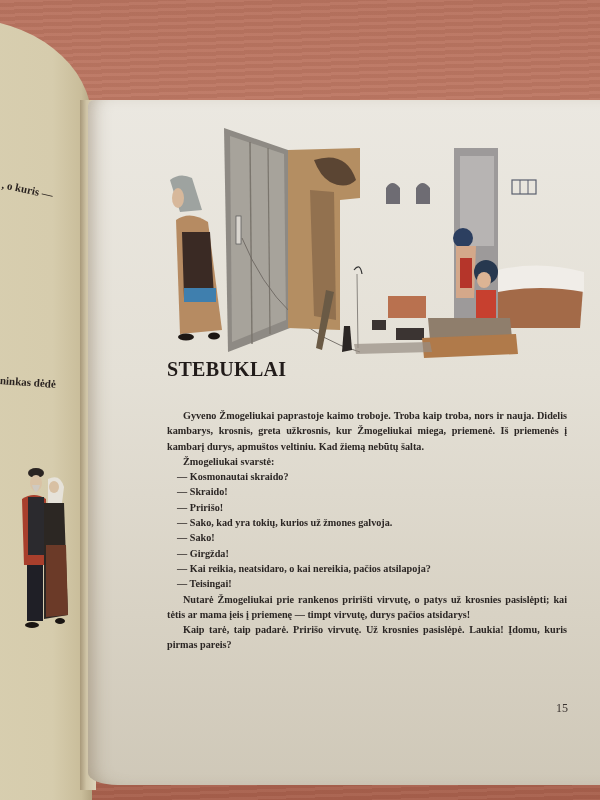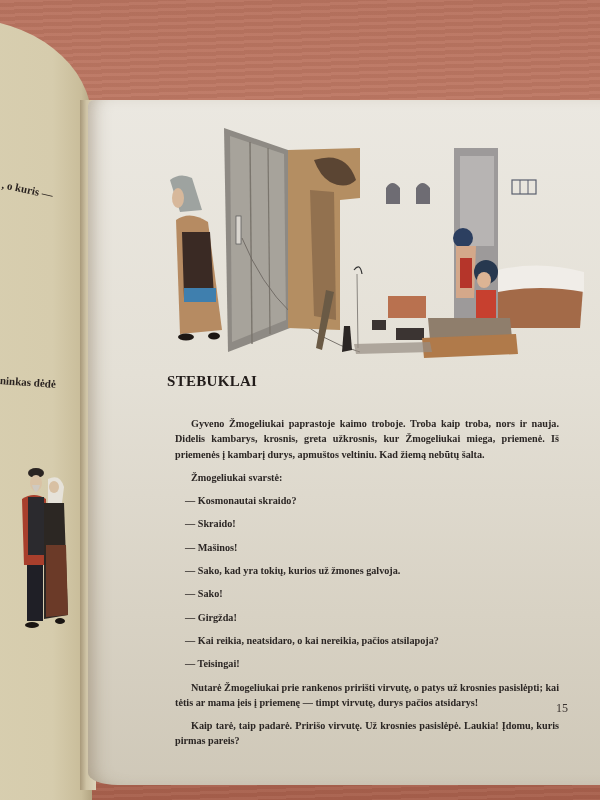--- a/index.html
+++ b/index.html
@@ -32,29 +32,29 @@
   
   .right-page {
     position:absolute; left:88px; top:100px; width:520px; height:685px;
     background: linear-gradient(180deg, #ebe8e1 0%, #e4e0d6 40%, #d8d2c4 75%, #cfc8b8 100%);
     border-top-left-radius: 6px;
     border-bottom-left-radius: 30px 12px;
     box-shadow: inset 14px 0 18px -10px rgba(120,100,70,0.45);
   }
   .illus { position:absolute; }
   .title {
-    position:absolute; left:167px; top:373px; font-size:15px; font-weight:bold;
+    position:absolute; left:167px; top:358px; font-size:20px; font-weight:bold;
     color:#221c1a; letter-spacing:0.3px; font-family: "Liberation Serif", serif;
   }
   .body-text {
     position:absolute; left:167px; top:408px; width:400px;
     font-family: "Liberation Serif", serif; font-weight:bold; font-size:10.2px;
     line-height:15.3px; color:#2b2624; text-align:justify;
   }
-  .body-text p { margin:8px; }
+  .body-text p { margin:0; }
   .body-text .indent { text-indent:16px; }
   .body-text .dlg { padding-left:10px; }
   .page-num {
     position:absolute; left:556px; top:701px; font-size:12px; color:#3a3330;
     font-family: "Liberation Serif", serif;
   }
 </style>
 </head>
 <body>
 
@@ -137,21 +137,21 @@
   <path d="M204 224 L280 222 L282 232 L206 234 Z" fill="#978d83" opacity="0.7"></path>
 </svg>
 
 <div class="title">STEBUKLAI</div>
 
 <div class="body-text">
   <p class="indent">Gyveno Žmogeliukai paprastoje kaimo troboje. Troba kaip troba, nors ir nauja. Didelis kambarys, krosnis, greta užkrosnis, kur Žmogeliukai miega, priemenė. Iš priemenės į kambarį durys, apmuštos veltiniu. Kad žiemą nebūtų šalta.</p>
   <p class="indent">Žmogeliukai svarstė:</p>
   <p class="dlg">— Kosmonautai skraido?</p>
   <p class="dlg">— Skraido!</p>
-  <p class="dlg">— Mašinos!</p>
+  <p class="dlg">— Pririšo!</p>
   <p class="dlg">— Sako, kad yra tokių, kurios už žmones galvoja.</p>
   <p class="dlg">— Sako!</p>
   <p class="dlg">— Girgžda!</p>
   <p class="dlg">— Kai reikia, neatsidaro, o kai nereikia, pačios atsilapoja?</p>
   <p class="dlg">— Teisingai!</p>
   <p class="indent">Nutarė Žmogeliukai prie rankenos pririšti virvutę, o patys už krosnies pasislėpti; kai tėtis ar mama įeis į priemenę — timpt virvutę, durys pačios atsidarys!</p>
   <p class="indent">Kaip tarė, taip padarė. Pririšo virvutę. Už krosnies pasislėpė. Laukia! Įdomu, kuris pirmas pareis?</p>
 </div>
 
 <div class="page-num">15</div>

